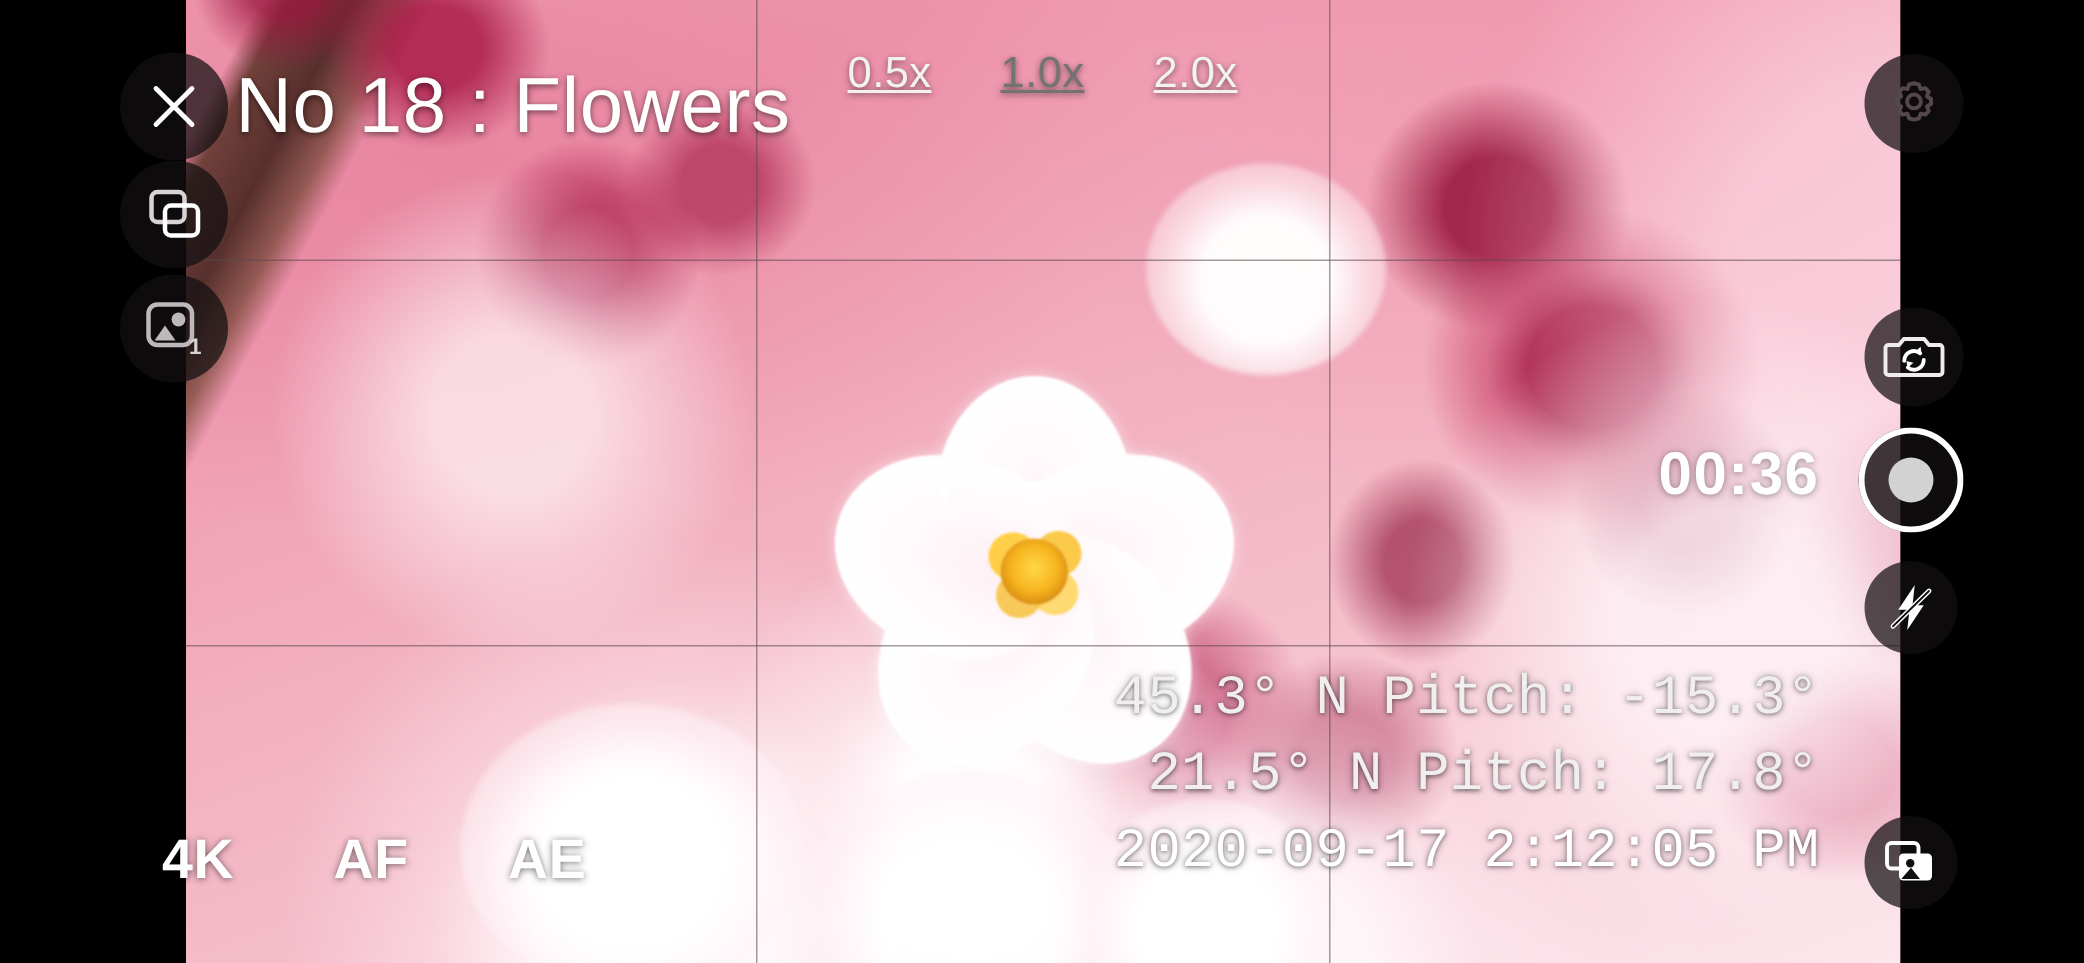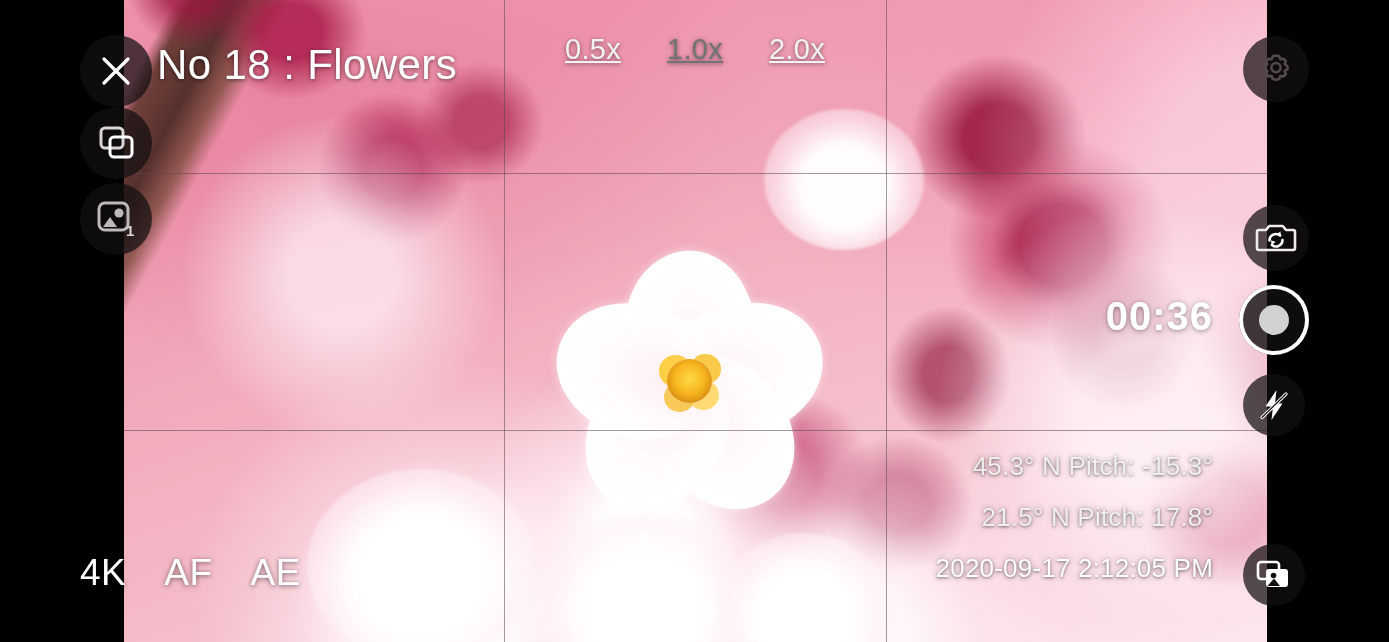--- a/index.html
+++ b/index.html
@@ -152,21 +152,21 @@
   }
 
   .icon-stroke { display: block; }
 
   
   #close-btn { left: 80px;  top: 35px;  width: 72px; height: 72px; }
   #title {
     position: absolute;
     left: 157px;
     top: 41px;
-    font-size: 42px;
+    font-size: 52px;
     color: #fff;
     letter-spacing: 0.4px;
     text-shadow: 0 1px 4px rgba(0,0,0,0.55);
     white-space: nowrap;
     font-weight: 300;
   }
 
   #duplicate-btn { left: 80px; top: 107px; width: 72px; height: 72px; }
   #media-btn     { left: 80px; top: 183px; width: 72px; height: 72px; }
 
@@ -260,41 +260,43 @@
   #mode-row {
     position: absolute;
     left: 80px;
     bottom: 48px;
     display: flex;
     align-items: baseline;
     gap: 38px;
   }
   .mode-chip {
     font-size: 37px;
-    font-weight: normal;
+    font-weight: bold;
     color: #ffffff;
     letter-spacing: 0.5px;
     text-shadow: 0 1px 5px rgba(0,0,0,0.55);
+    margin-left: 28px;
   }
 
   
   #telemetry {
     position: absolute;
     right: 176px;
     bottom: 48px;
     text-align: right;
     color: #ffffff;
   }
   .telem-line {
-    font-size: 26px;
+    font-size: 37px;
     font-weight: 300;
     line-height: 51px;
     letter-spacing: 0.2px;
     text-shadow: 0 1px 3px rgba(0,0,0,0.45), 0 0 6px rgba(0,0,0,0.3);
     white-space: nowrap;
+    font-family: Liberation Mono, monospace;
   }
   .telem-line.dim { color: #f0eeee; }
 </style>
 </head>
 <body>
 
 <div id="viewfinder">
 
   <div class="preview">
     <div class="scene"></div>

